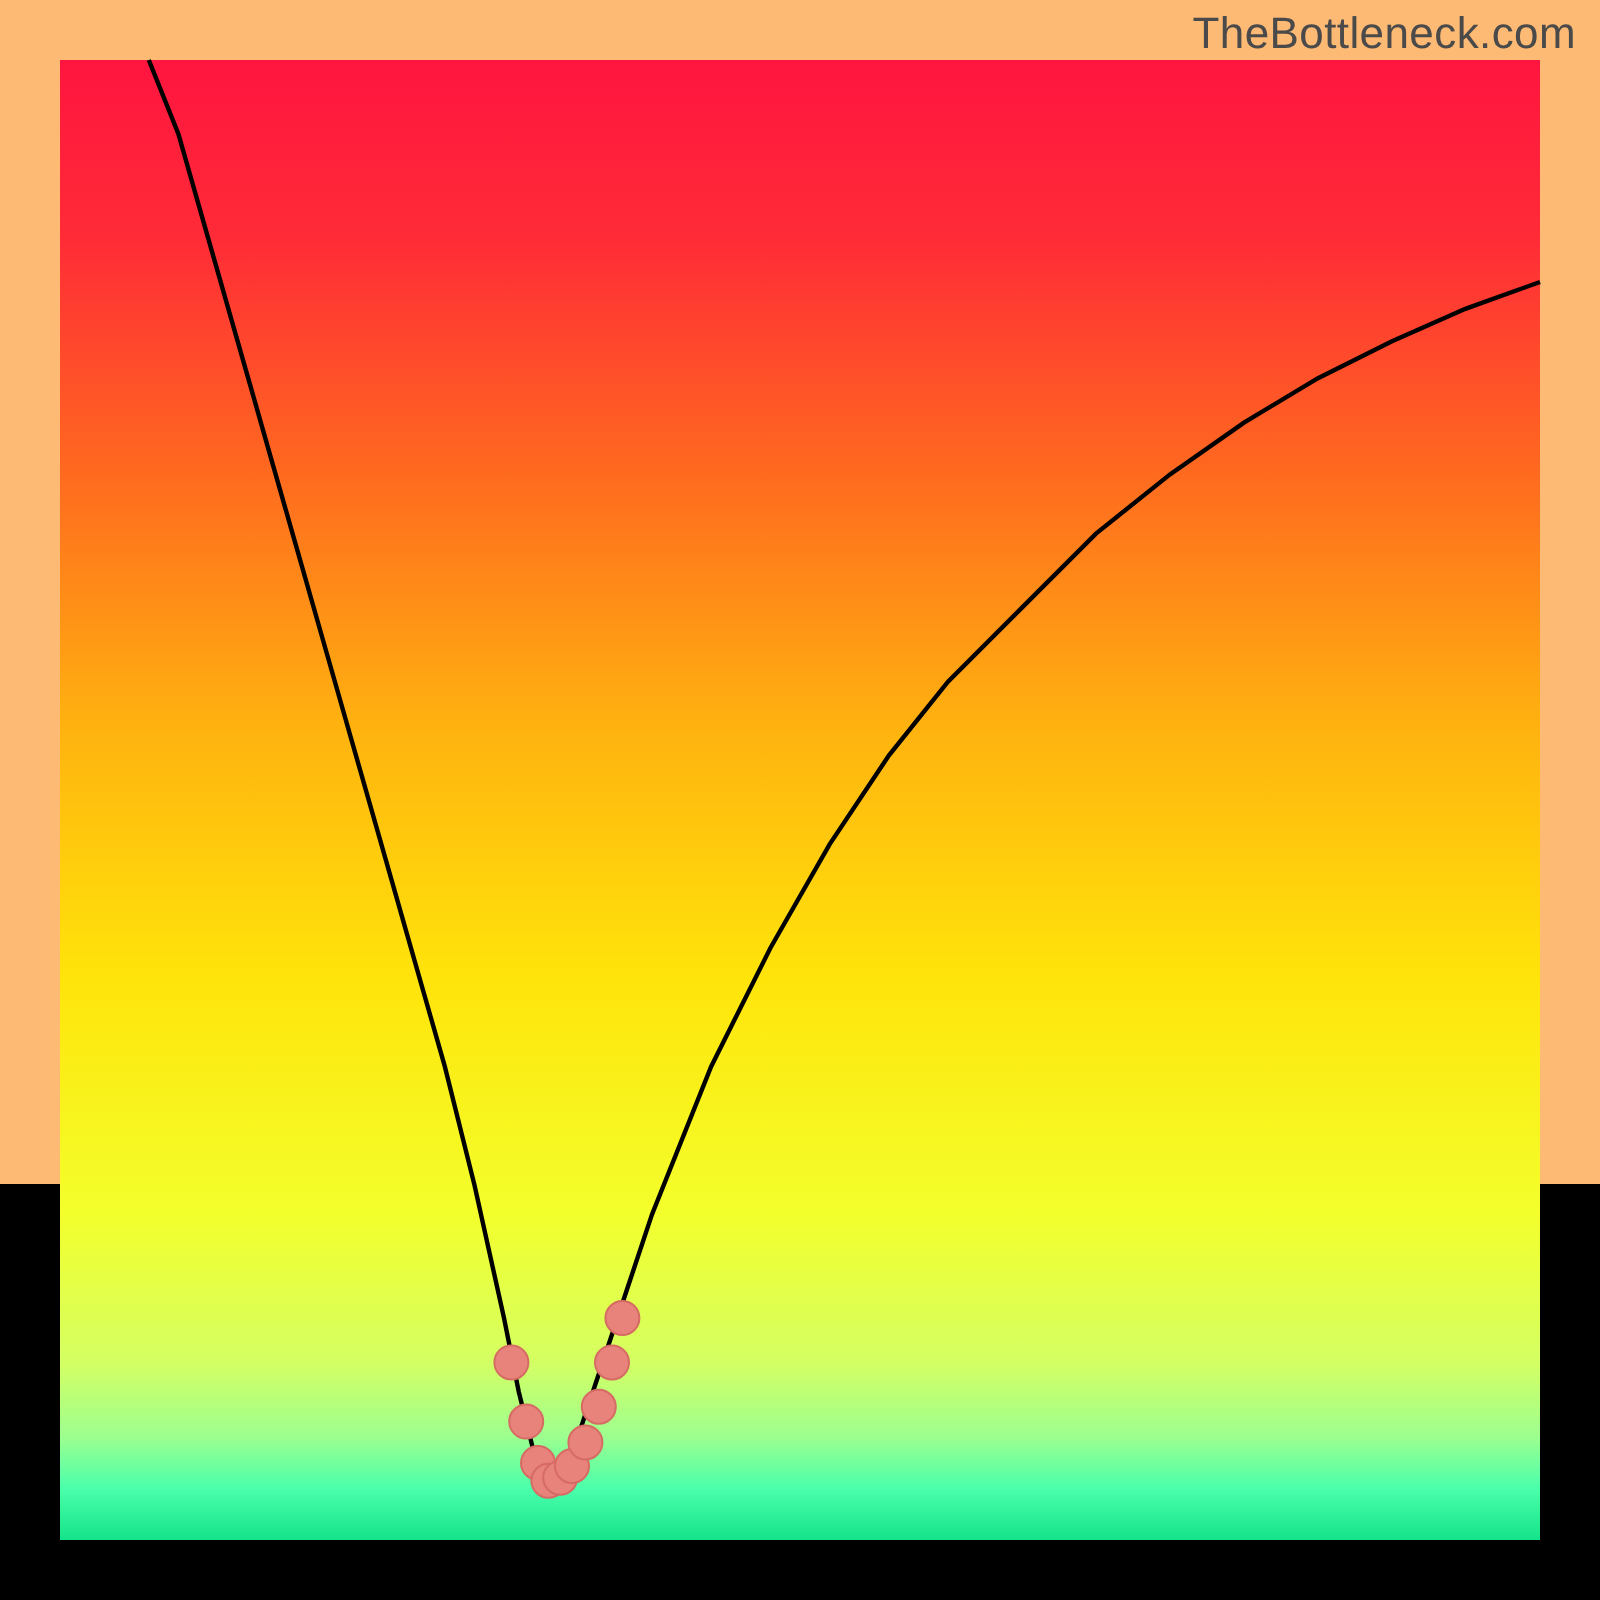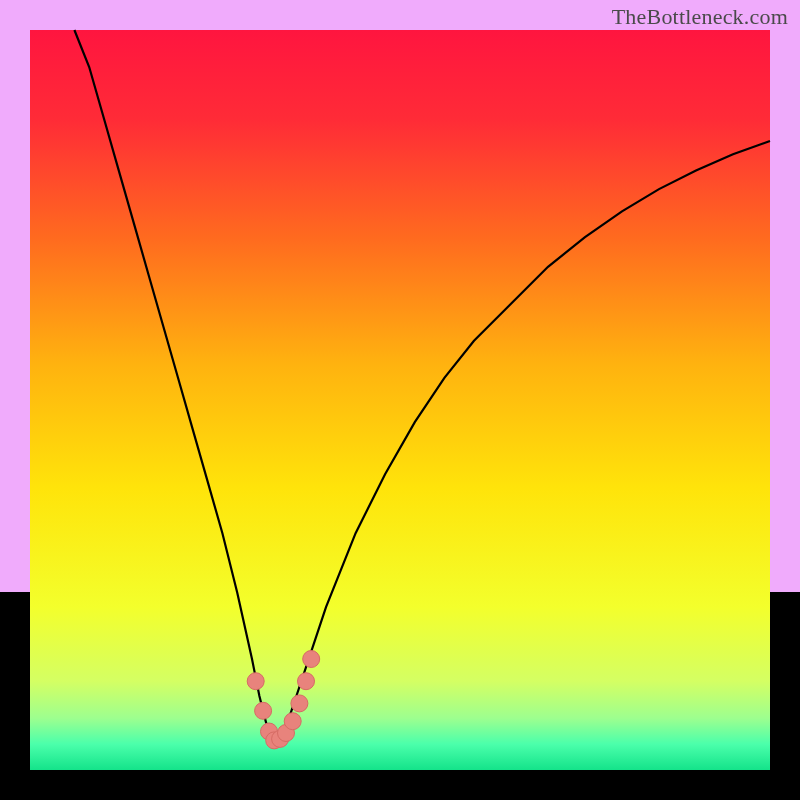--- a/index.html
+++ b/index.html
@@ -7,22 +7,21 @@
     padding: 0;
     width: 800px;
     height: 800px;
     background: #000;
     font-family: Arial, Helvetica, sans-serif;
   }
   .stage {
     position: relative;
     width: 800px;
     height: 592px;
-    background: #f0abfc;
-    font-family: Liberation Serif, serif;
+    background: #fdba74;
   }
   .watermark {
     position: absolute;
     top: 4px;
     right: 12px;
     color: #4a4a4a;
     font-size: 22px;
     font-weight: 500;
     letter-spacing: 0.2px;
     z-index: 10;

